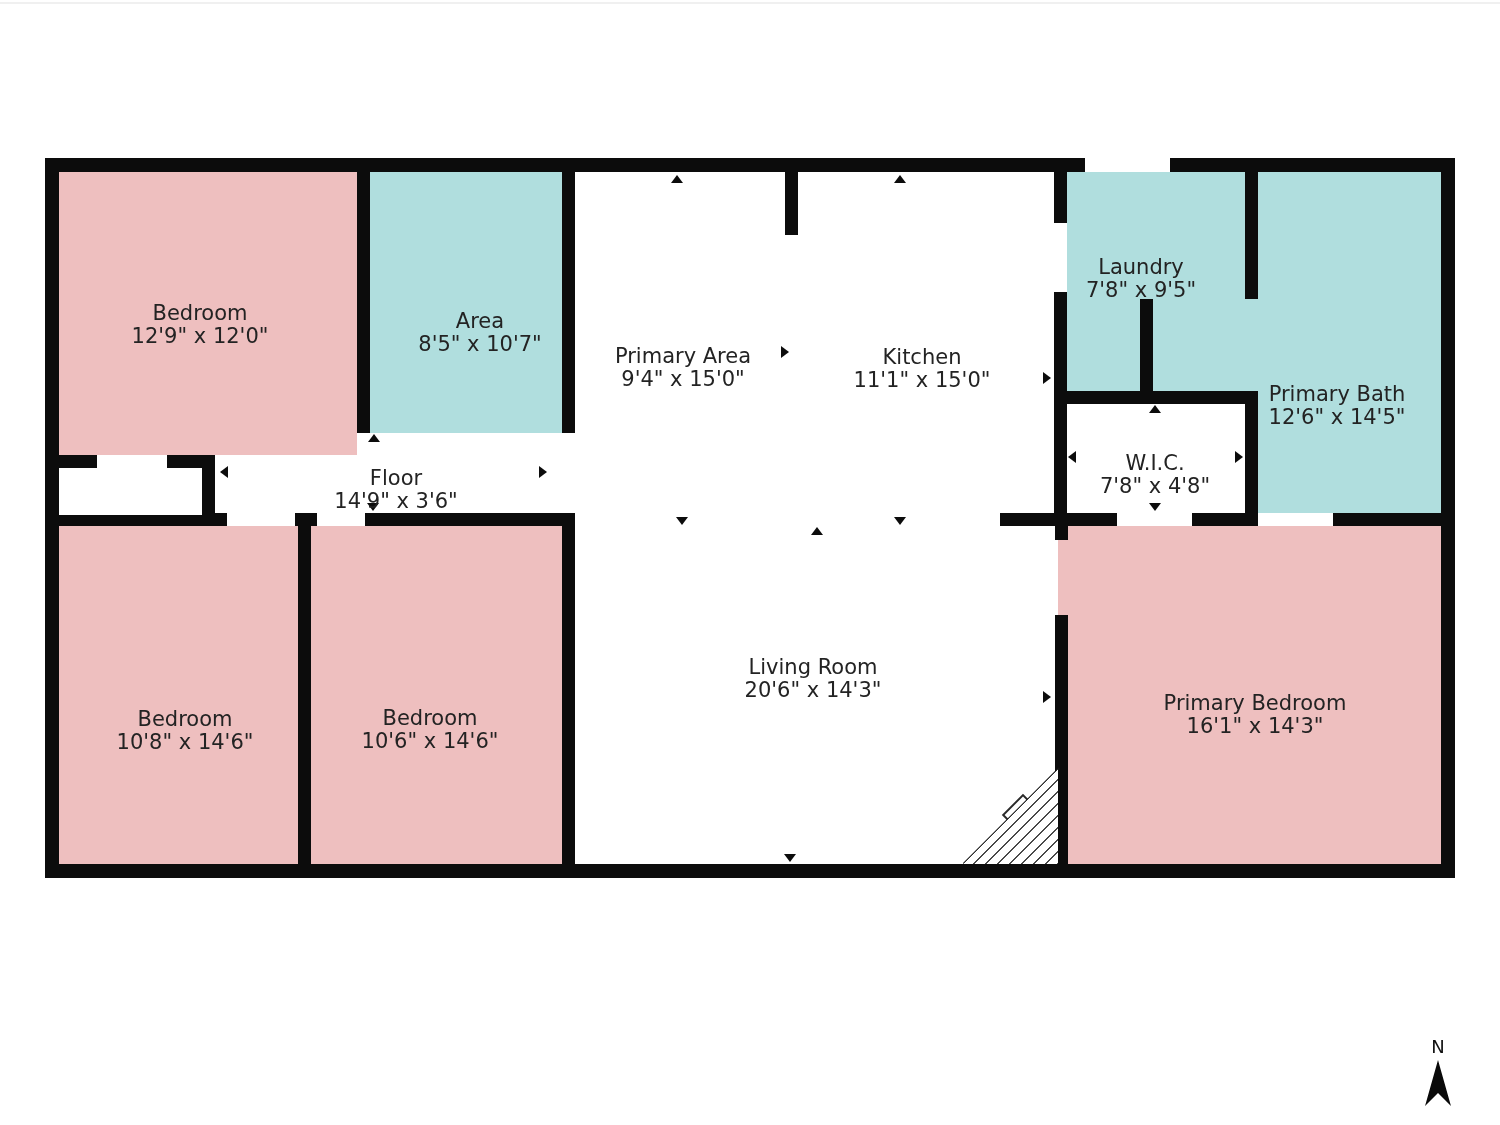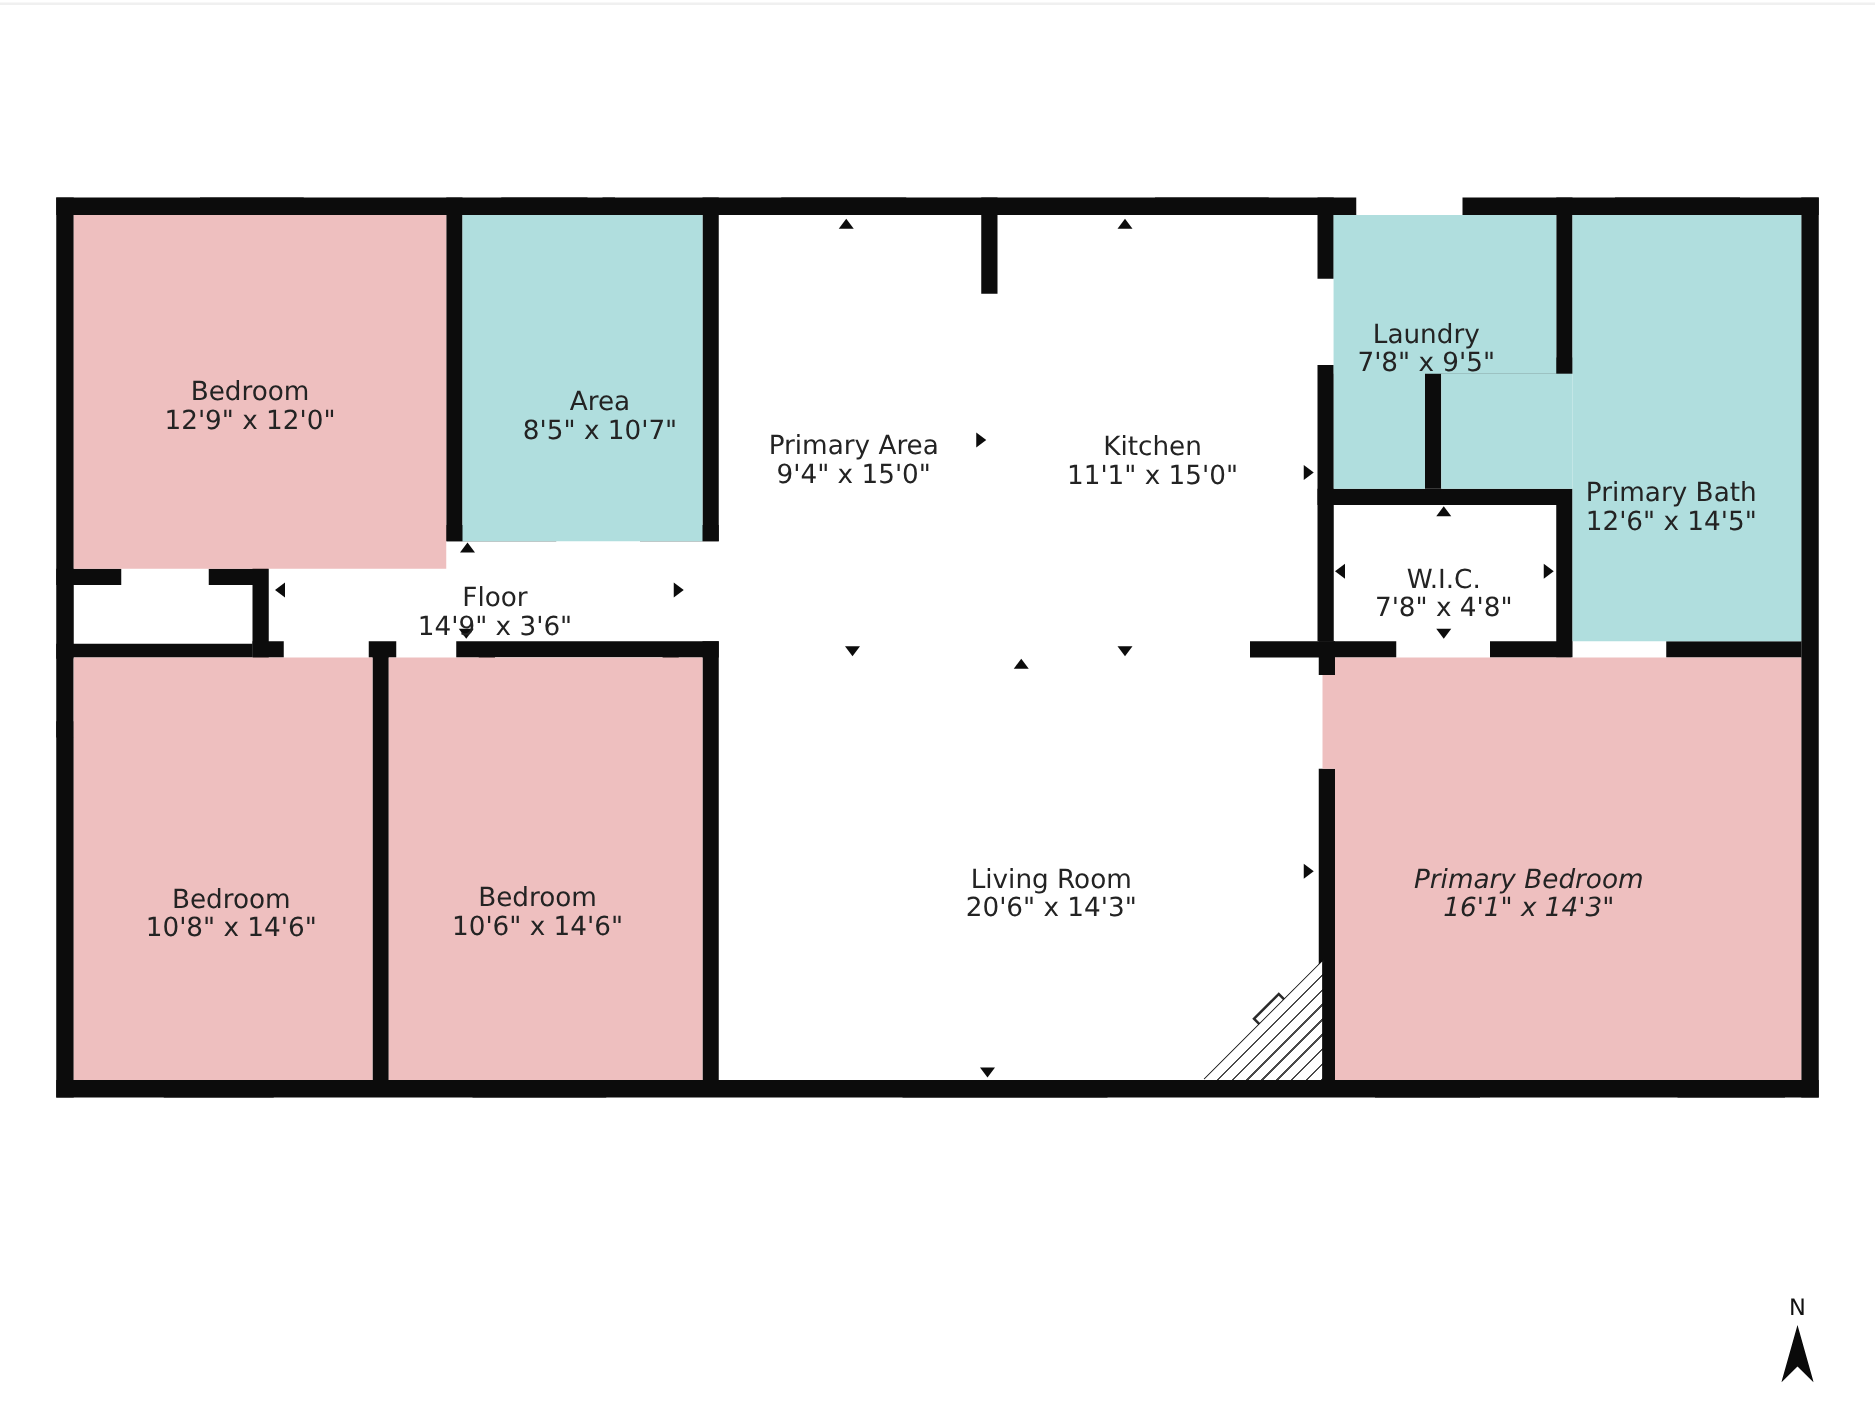--- a/index.html
+++ b/index.html
@@ -222,25 +222,25 @@
     <div>14'9" x 3'6"</div>
   </div>
   <div class="label" style="left:185px;top:708px;">
     <div>Bedroom</div>
     <div>10'8" x 14'6"</div>
   </div>
   <div class="label" style="left:430px;top:707px;">
     <div>Bedroom</div>
     <div>10'6" x 14'6"</div>
   </div>
-  <div class="label" style="left:813px;top:692px;margin-left:28px;">
+  <div class="label" style="left:813px;top:656px;">
     <div>Living Room</div>
     <div>20'6" x 14'3"</div>
   </div>
-  <div class="label" style="left:1223px;top:692px;font-style:italic;">
+  <div class="label" style="left:1255px;top:692px;">
     <div>Primary Bedroom</div>
     <div>16'1" x 14'3"</div>
   </div>
 
   <div class="compass">
     <div class="compass-n">N</div>
     <div class="compass-arrow"></div>
   </div>
 </div>
 

